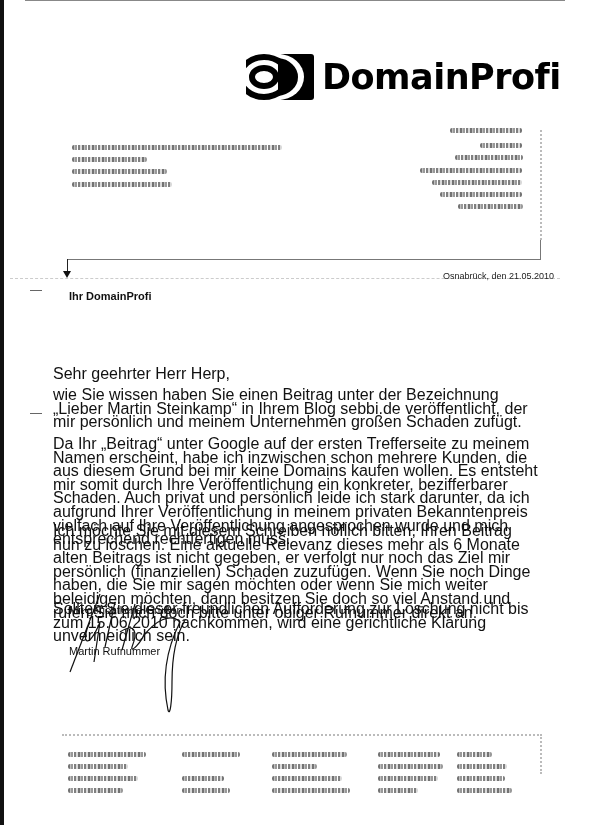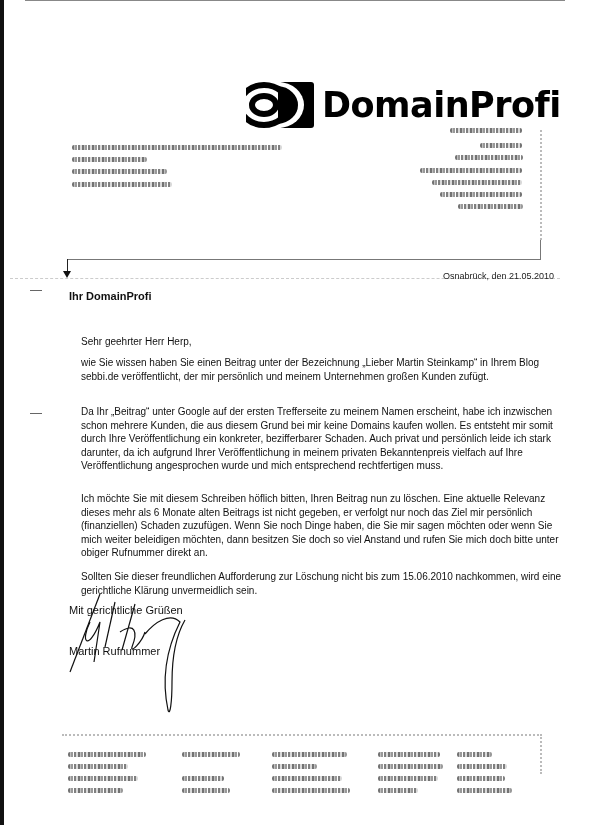--- a/index.html
+++ b/index.html
@@ -4,21 +4,21 @@
   <style>
     html, body { margin: 0; padding: 0; background: #ffffff; }
     body {
       width: 600px; height: 825px; position: relative; overflow: hidden;
       font-family: "Liberation Sans", sans-serif; color: #111;
     }
     .scan-edge-left { position: absolute; left: 0; top: 0; width: 4px; height: 825px; background: #111; }
     .scan-edge-top { position: absolute; left: 25px; top: 0; width: 540px; height: 1px; background: #888; }
 
     
-    .logo { position: absolute; left: 238px; top: 52px; height: 50px; display: flex; align-items: center; margin-top: 28px; }
+    .logo { position: absolute; left: 238px; top: 52px; height: 50px; display: flex; align-items: center; }
     .logo svg { display: block; }
     .logo-text {
       font-family: "DejaVu Sans", sans-serif; font-weight: bold; font-size: 35px;
       letter-spacing: -0.5px; color: #000; margin-left: 6px; line-height: 1;
     }
 
     
     .redacted { position: absolute; }
     .redacted .line {
       height: 5px; margin-bottom: 7px;
@@ -32,21 +32,21 @@
     .route-v-left { position: absolute; left: 67px; top: 259px; width: 1px; height: 14px; background: #222; }
     .route-arrow { position: absolute; left: 63px; top: 271px; width: 0; height: 0;
       border-left: 4px solid transparent; border-right: 4px solid transparent; border-top: 7px solid #111; }
     .dash-line { position: absolute; top: 278px; left: 10px; width: 550px; height: 0; border-top: 1px dashed #ccc; }
     .margin-mark { position: absolute; left: 30px; width: 12px; height: 1px; background: #666; }
 
     .date { position: absolute; left: 443px; top: 271px; font-size: 9px; color: #222; }
 
     .subject { position: absolute; left: 69px; top: 290px; font-size: 11px; font-weight: bold; }
 
-    .body-text { position: absolute; left: 81px; width: 490px; font-size: 10px; line-height: 13.6px; }
+    .body-text { position: absolute; left: 53px; width: 490px; font-size: 16px; line-height: 13.6px; margin-top: 32px; }
     .body-text p { margin: 0; }
 
     .closing { position: absolute; left: 69px; top: 604px; font-size: 11px; }
     .signer { position: absolute; left: 69px; top: 645px; font-size: 11px; }
     .signature { position: absolute; left: 60px; top: 592px; }
 
     .footer-border { position: absolute; left: 62px; top: 734px; width: 480px; height: 0; border-top: 2px dotted #bbb; }
     .footer-right-border { position: absolute; left: 540px; top: 734px; width: 0; height: 40px; border-left: 2px dotted #bbb; }
     .right-dotted { position: absolute; left: 540px; top: 130px; width: 0; height: 110px; border-left: 2px dotted #bbb; }
   </style>
@@ -96,21 +96,21 @@
 <div class="margin-mark" style="top:413px;"></div>
 
 <div class="date">Osnabrück, den 21.05.2010</div>
 
 <div class="subject">Ihr DomainProfi</div>
 
 <div class="body-text" style="top:335px;">
   <p>Sehr geehrter Herr Herp,</p>
 </div>
 <div class="body-text" style="top:356px;">
-  <p>wie Sie wissen haben Sie einen Beitrag unter der Bezeichnung „Lieber Martin Steinkamp“ in Ihrem Blog sebbi.de veröffentlicht, der mir persönlich und meinem Unternehmen großen Kunden zufügt.</p>
+  <p>wie Sie wissen haben Sie einen Beitrag unter der Bezeichnung „Lieber Martin Steinkamp“ in Ihrem Blog sebbi.de veröffentlicht, der mir persönlich und meinem Unternehmen großen Schaden zufügt.</p>
 </div>
 <div class="body-text" style="top:405px;">
   <p>Da Ihr „Beitrag“ unter Google auf der ersten Trefferseite zu meinem Namen erscheint, habe ich inzwischen schon mehrere Kunden, die aus diesem Grund bei mir keine Domains kaufen wollen. Es entsteht mir somit durch Ihre Veröffentlichung ein konkreter, bezifferbarer Schaden. Auch privat und persönlich leide ich stark darunter, da ich aufgrund Ihrer Veröffentlichung in meinem privaten Bekanntenpreis vielfach auf Ihre Veröffentlichung angesprochen wurde und mich entsprechend rechtfertigen muss.</p>
 </div>
 <div class="body-text" style="top:492px;">
   <p>Ich möchte Sie mit diesem Schreiben höflich bitten, Ihren Beitrag nun zu löschen. Eine aktuelle Relevanz dieses mehr als 6 Monate alten Beitrags ist nicht gegeben, er verfolgt nur noch das Ziel mir persönlich (finanziellen) Schaden zuzufügen. Wenn Sie noch Dinge haben, die Sie mir sagen möchten oder wenn Sie mich weiter beleidigen möchten, dann besitzen Sie doch so viel Anstand und rufen Sie mich doch bitte unter obiger Rufnummer direkt an.</p>
 </div>
 <div class="body-text" style="top:570px;">
   <p>Sollten Sie dieser freundlichen Aufforderung zur Löschung nicht bis zum 15.06.2010 nachkommen, wird eine gerichtliche Klärung unvermeidlich sein.</p>
 </div>

